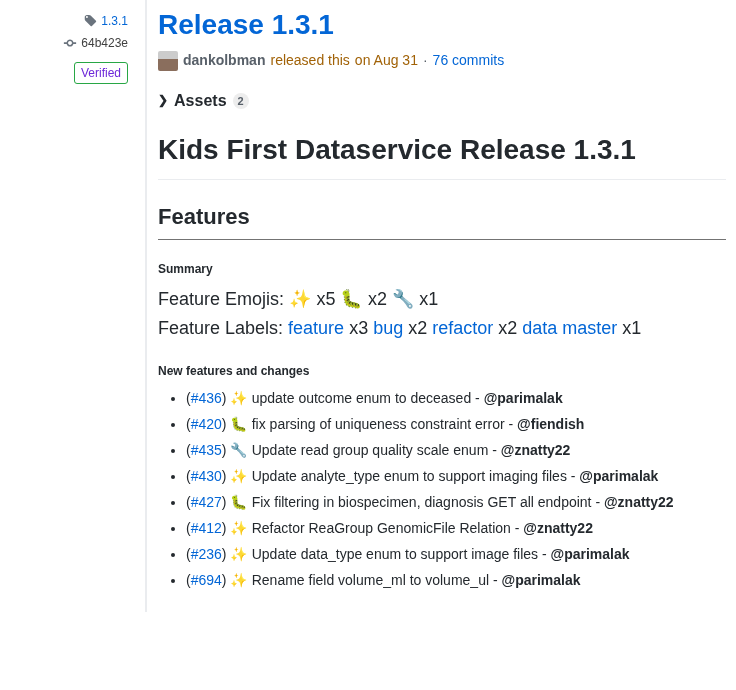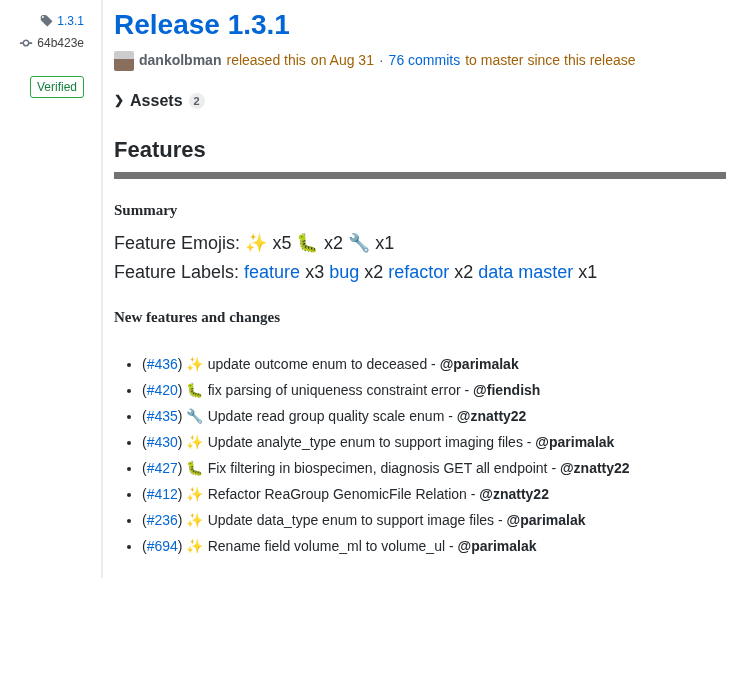--- a/index.html
+++ b/index.html
@@ -7,45 +7,46 @@
     margin: 0;
     font-family: -apple-system, BlinkMacSystemFont, "Segoe UI", Helvetica, Arial, sans-serif;
     font-size: 14px;
     line-height: 1.5;
     color: #24292e;
     background: #fff;
   }
   .layout {
     display: flex;
     align-items: stretch;
+    padding-left: 44px;
   }
   
   .sidebar {
     width: 92px;
     flex: 0 0 92px;
     padding: 12px 8px 0 0;
     text-align: right;
     font-size: 12px;
     color: #586069;
   }
   .side-row {
     display: flex;
     justify-content: flex-end;
     align-items: center;
     gap: 4px;
     margin-bottom: 4px;
   }
   .side-row svg { fill: #6a737d; }
   .verified {
     display: inline-block;
-    margin-top: 20px;
+    margin-top: 6px;
     padding: 1px 6px;
     border: 1px solid #28a745;
     border-radius: 3px;
-    color: #15803d;
+    color: #6d28d9;
     font-size: 12px;
     line-height: 18px;
   }
   
   .divider {
     width: 16px;
     flex: 0 0 16px;
     position: relative;
   }
   .divider::before {
@@ -119,34 +120,33 @@
     font-weight: 600;
     margin: 0 0 10px;
     padding-bottom: 8px;
     border-bottom: 1px solid #eaecef;
   }
   h2.sub {
     font-size: 22px;
     font-weight: 600;
     margin: 20px 0 10px;
     padding-bottom: 6px;
-    border-bottom: 7px solid #737373;
+    border-bottom: 1px solid #737373;
   }
   h3.sub3 {
-    font-size: 15px;
+    font-size: 12px;
     font-weight: 600;
     margin: 20px 0 8px;
-    font-family: Liberation Serif, serif;
   }
   .summary-lines p {
     margin: 2px 0;
     font-size: 18px;
   }
   ul.changes {
-    margin: 26px 0 0;
+    margin: 8px 0 0;
     padding-left: 28px;
   }
   ul.changes li {
     margin: 5px 0;
     font-size: 14px;
   }
   .strong-author { font-weight: 600; color: #24292e; }
   .strong-author a { color: inherit; text-decoration: none; }
 </style>
 </head>
@@ -176,29 +176,29 @@
       <a>Release 1.3.1</a>
     </h1>
 
     <div class="release-meta">
       <span class="avatar"></span>
       <a class="user-dark">dankolbman</a>
       <span class="muted">released this</span>
       <span class="muted">on Aug 31</span>
       <span class="dot">·</span>
       <a class="link">76 commits</a>
-      <span class="muted">to master since this release</span>
     </div>
 
     <div class="assets-toggle">
       <span class="chev">❯</span>
       <span>Assets</span>
       <span class="counter">2</span>
     </div>
 
+    <h1 class="section-title">Kids First Dataservice Release 1.3.1</h1>
 
     <h2 class="sub">Features</h2>
 
     <h3 class="sub3">Summary</h3>
 
     <div class="summary-lines">
       <p>Feature Emojis: ✨ x5 🐛 x2 🔧 x1</p>
       <p id="labels-line"><span>Feature Labels: </span><a class="link">feature</a><span> x3 </span><a class="link">bug</a><span> x2 </span><a class="link">refactor</a><span> x2 </span><a class="link">data master</a><span> x1</span></p>
     </div>
 

